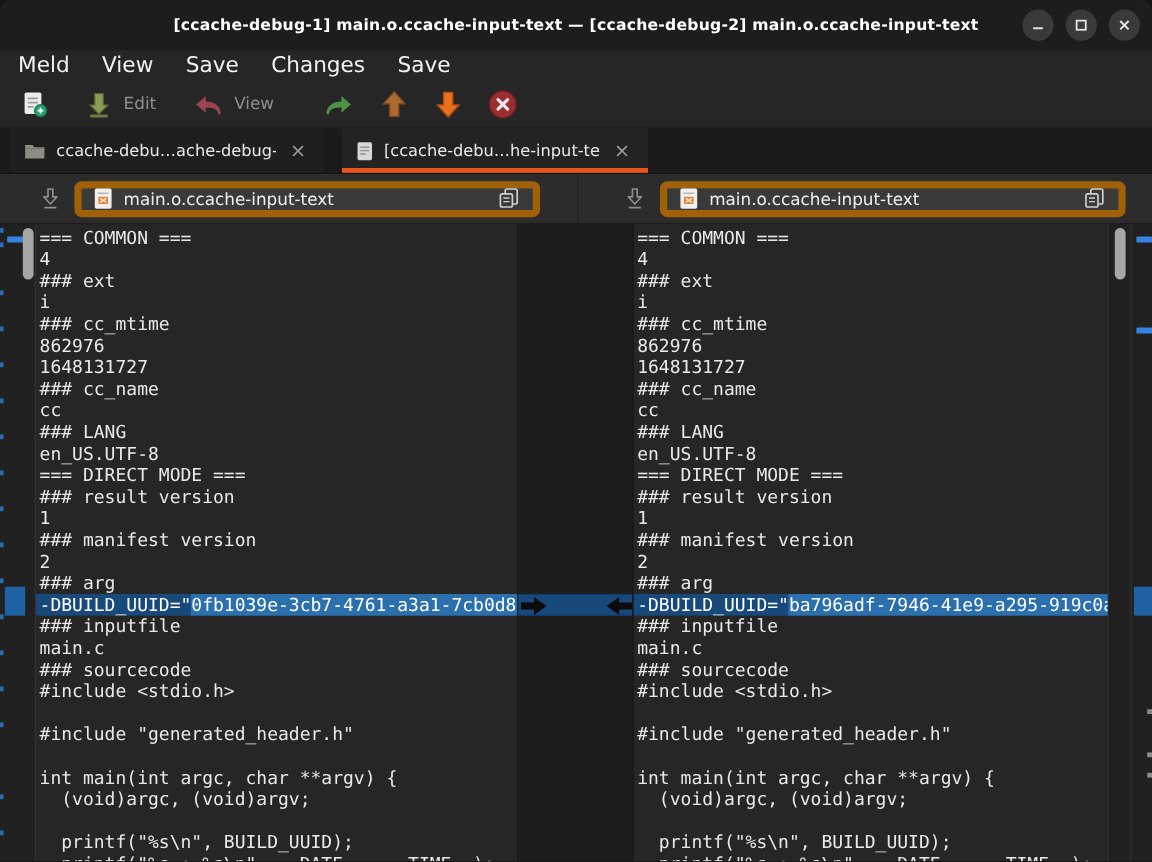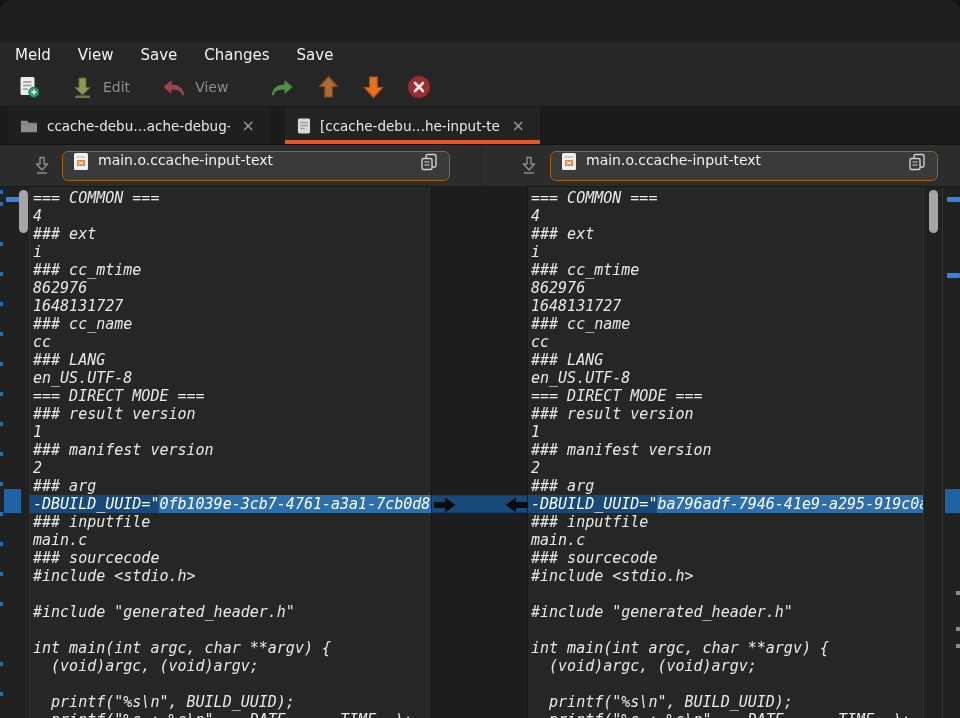--- a/index.html
+++ b/index.html
@@ -12,21 +12,21 @@
   .titlebar { position:absolute; top:0; left:0; right:0; height:42px; background:#1d1d1d;
               display:flex; align-items:center; justify-content:center; }
   .titlebar .title { color:#ffffff; font-size:13px; font-weight:bold; letter-spacing:.2px; }
   .win-controls { position:absolute; right:10px; top:8px; display:flex; gap:10px; }
   .win-btn { width:26px; height:26px; border-radius:50%; background:#3a3a3a;
              display:flex; align-items:center; justify-content:center; }
 
   
   .menubar { position:absolute; top:42px; left:0; right:0; height:25px; background:#262626;
              display:flex; align-items:center; gap:27px; padding-left:15px;
-             color:#f2f2f2; font-size:15px; }
+             color:#f2f2f2; font-size:18px; }
   .menu-item { cursor:default; }
 
   
   .toolbar { position:absolute; top:67px; left:0; right:0; height:40px; background:#262626;
              border-bottom:1px solid #1a1a1a; display:flex; align-items:center; padding-left:17px; }
   .tb-label { color:#8e8e8e; font-size:14px; margin-left:9px; }
   .tb-gap-s { width:20px; } .tb-gap-m { width:30px; } .tb-gap-l { width:42px; }
 
   
   .tabbar { position:absolute; top:107px; left:0; right:0; height:38px; background:#1b1b1b;
@@ -39,39 +39,39 @@
                        background:var(--accent,#e9541f); }
   .tab .label { flex:1 1 auto; white-space:nowrap; overflow:hidden; }
   .tab .close { color:#9a9a9a; font-size:16px; line-height:1; padding:1px 3px; }
 
   
   .headerrow { position:absolute; top:145px; left:0; right:0; height:42px; background:#2c2c2c;
                border-bottom:1px solid #181818; }
   .headerrow .vsep { position:absolute; left:481px; top:0; bottom:0; width:1px; background:#222; }
   .dl-icon { position:absolute; top:11px; }
   .file-btn { position:absolute; top:6px; width:388px; height:30px; background:#3a3a3a;
-              border:1px solid #a16207; border-radius:6px; display:flex; align-items:flex-start;
+              border:6px solid #a16207; border-radius:6px; display:flex; align-items:flex-end;
               padding:0 10px; gap:9px; }
   .file-btn .fname { flex:1 1 auto; color:#f0f0f0; font-size:14px; white-space:nowrap; overflow:hidden; }
 
   
   .content { position:absolute; top:187px; left:0; right:0; bottom:0; background:#1d1d1d; }
   .gutter-left { position:absolute; left:0; top:0; bottom:0; width:30px; background:#212121;
                  border-right:1px solid #323232; }
   .pane { position:absolute; top:0; bottom:0; background:#262626; overflow:hidden; }
   .pane.left  { left:30px;  width:402px; border-right:1px solid #141414; }
   .pane.right { left:527px; width:397px; border-left:1px solid #141414; border-right:1px solid #323232; }
   .gap { position:absolute; left:432px; width:95px; top:0; bottom:0; background:#1d1d1d; }
   .sbcol { position:absolute; left:925px; width:17px; top:0; bottom:0; background:#212121; }
   .map-right { position:absolute; left:942px; width:18px; top:0; bottom:0; background:#212121;
                border-left:1px solid #323232; }
 
   .code { font-family:"DejaVu Sans Mono", monospace; font-size:15px; line-height:18px;
           color:#e9e9e7; padding-top:2px; }
-  .code-line { height:18px; white-space:pre; padding-left:3px;font-style:italic; }
+  .code-line { height:18px; white-space:pre; padding-left:3px; }
   .code-line.changed { background:var(--diffLine,#17497b); color:#ffffff; }
   .code-line.changed .chg-text { background:var(--diffInline,#2b6fad); }
 
   .gap-band { position:absolute; left:432px; width:95px; top:308px; height:18px;
               background:var(--diffLine,#17497b); border-top:1px solid #0f3e6e;
               border-bottom:1px solid #0f3e6e; }
   .merge-arrow { position:absolute; top:310px; z-index:5; }
   .merge-arrow.to-right { left:434px; }
   .merge-arrow.to-left  { left:505px; }
 
@@ -82,20 +82,40 @@
   .map-dash { position:absolute; height:5px; background:var(--marker,#3584e4); border-radius:1px; }
   .map-box  { position:absolute; background:#1f63a4; }
   .edge-tick { position:absolute; left:0; width:3px; height:4px; background:#2a6cb0; }
   .gray-tick { position:absolute; left:956px; width:4px; height:4px; background:#8a8a8a; }
 </style>
 </head>
 <body>
 
 <div class="window" style="--accent: #e9541f; --diffLine: #17497b; --diffInline: #2b6fad; --marker: #3584e4;">
 
+  <div class="titlebar">
+    <span class="title">[ccache-debug-1] main.o.ccache-input-text — [ccache-debug-2] main.o.ccache-input-text</span>
+    <div class="win-controls">
+      <div class="win-btn">
+        <svg width="14" height="14" viewBox="0 0 14 14">
+            <line x1="3" y1="9.5" x2="11" y2="9.5" stroke="#e6e6e6" stroke-width="1.6"></line>
+          </svg>
+      </div>
+      <div class="win-btn">
+        <svg width="14" height="14" viewBox="0 0 14 14">
+            <rect x="3.2" y="3.2" width="7.6" height="7.6" fill="none" stroke="#e6e6e6" stroke-width="1.5"></rect>
+          </svg>
+      </div>
+      <div class="win-btn">
+        <svg width="14" height="14" viewBox="0 0 14 14">
+            <path d="M3.5 3.5 L10.5 10.5 M10.5 3.5 L3.5 10.5" stroke="#e6e6e6" stroke-width="1.6"></path>
+          </svg>
+      </div>
+    </div>
+  </div>
 
   <div class="menubar">
     <span class="menu-item">Meld</span>
     <span class="menu-item">View</span>
     <span class="menu-item">Save</span>
     <span class="menu-item">Changes</span>
     <span class="menu-item">Save</span>
   </div>
 
   <div class="toolbar">

